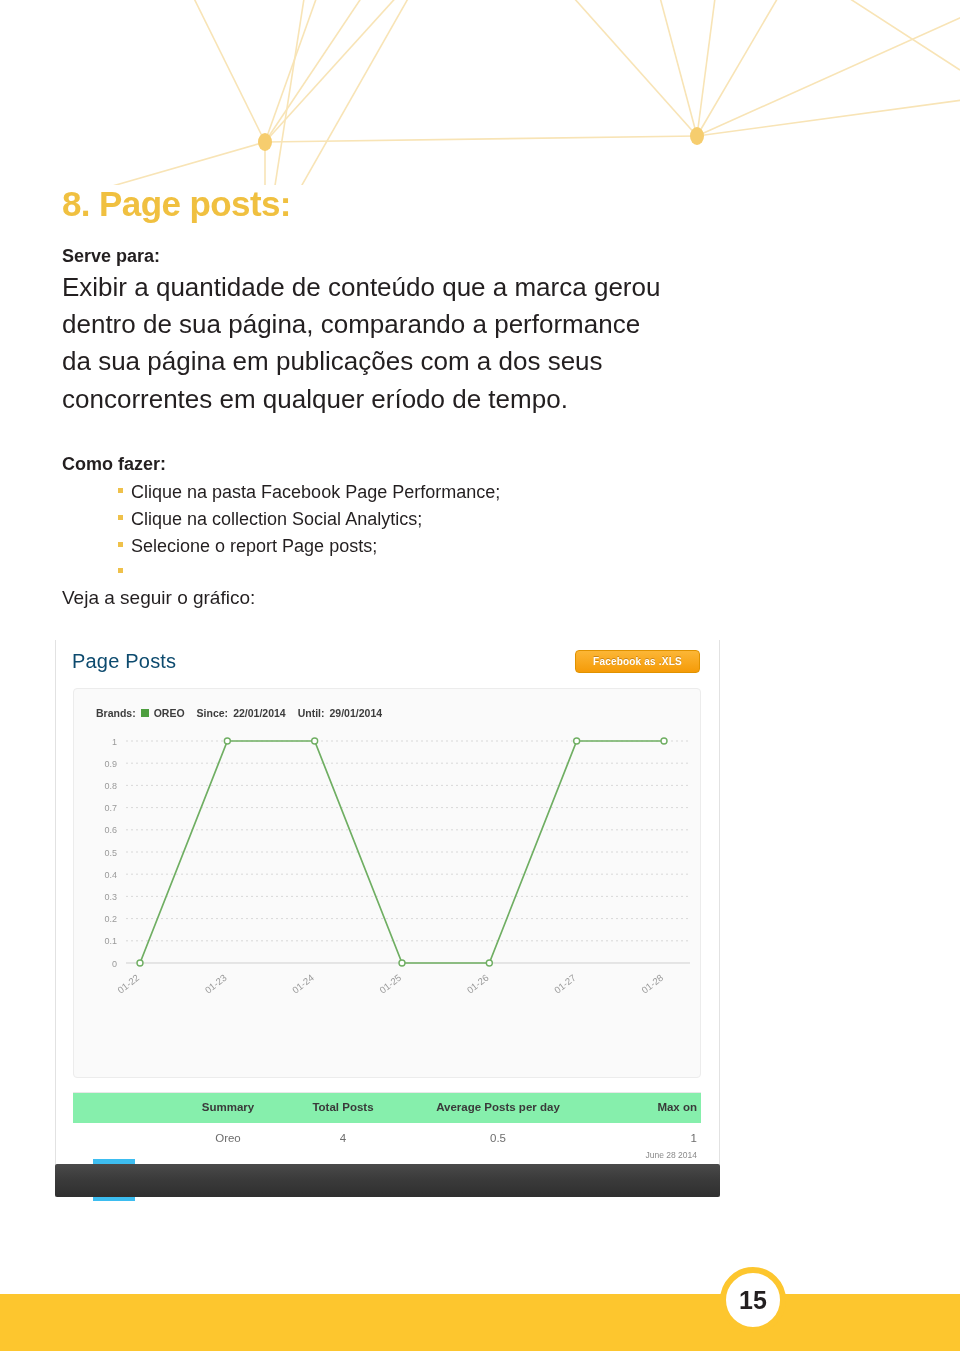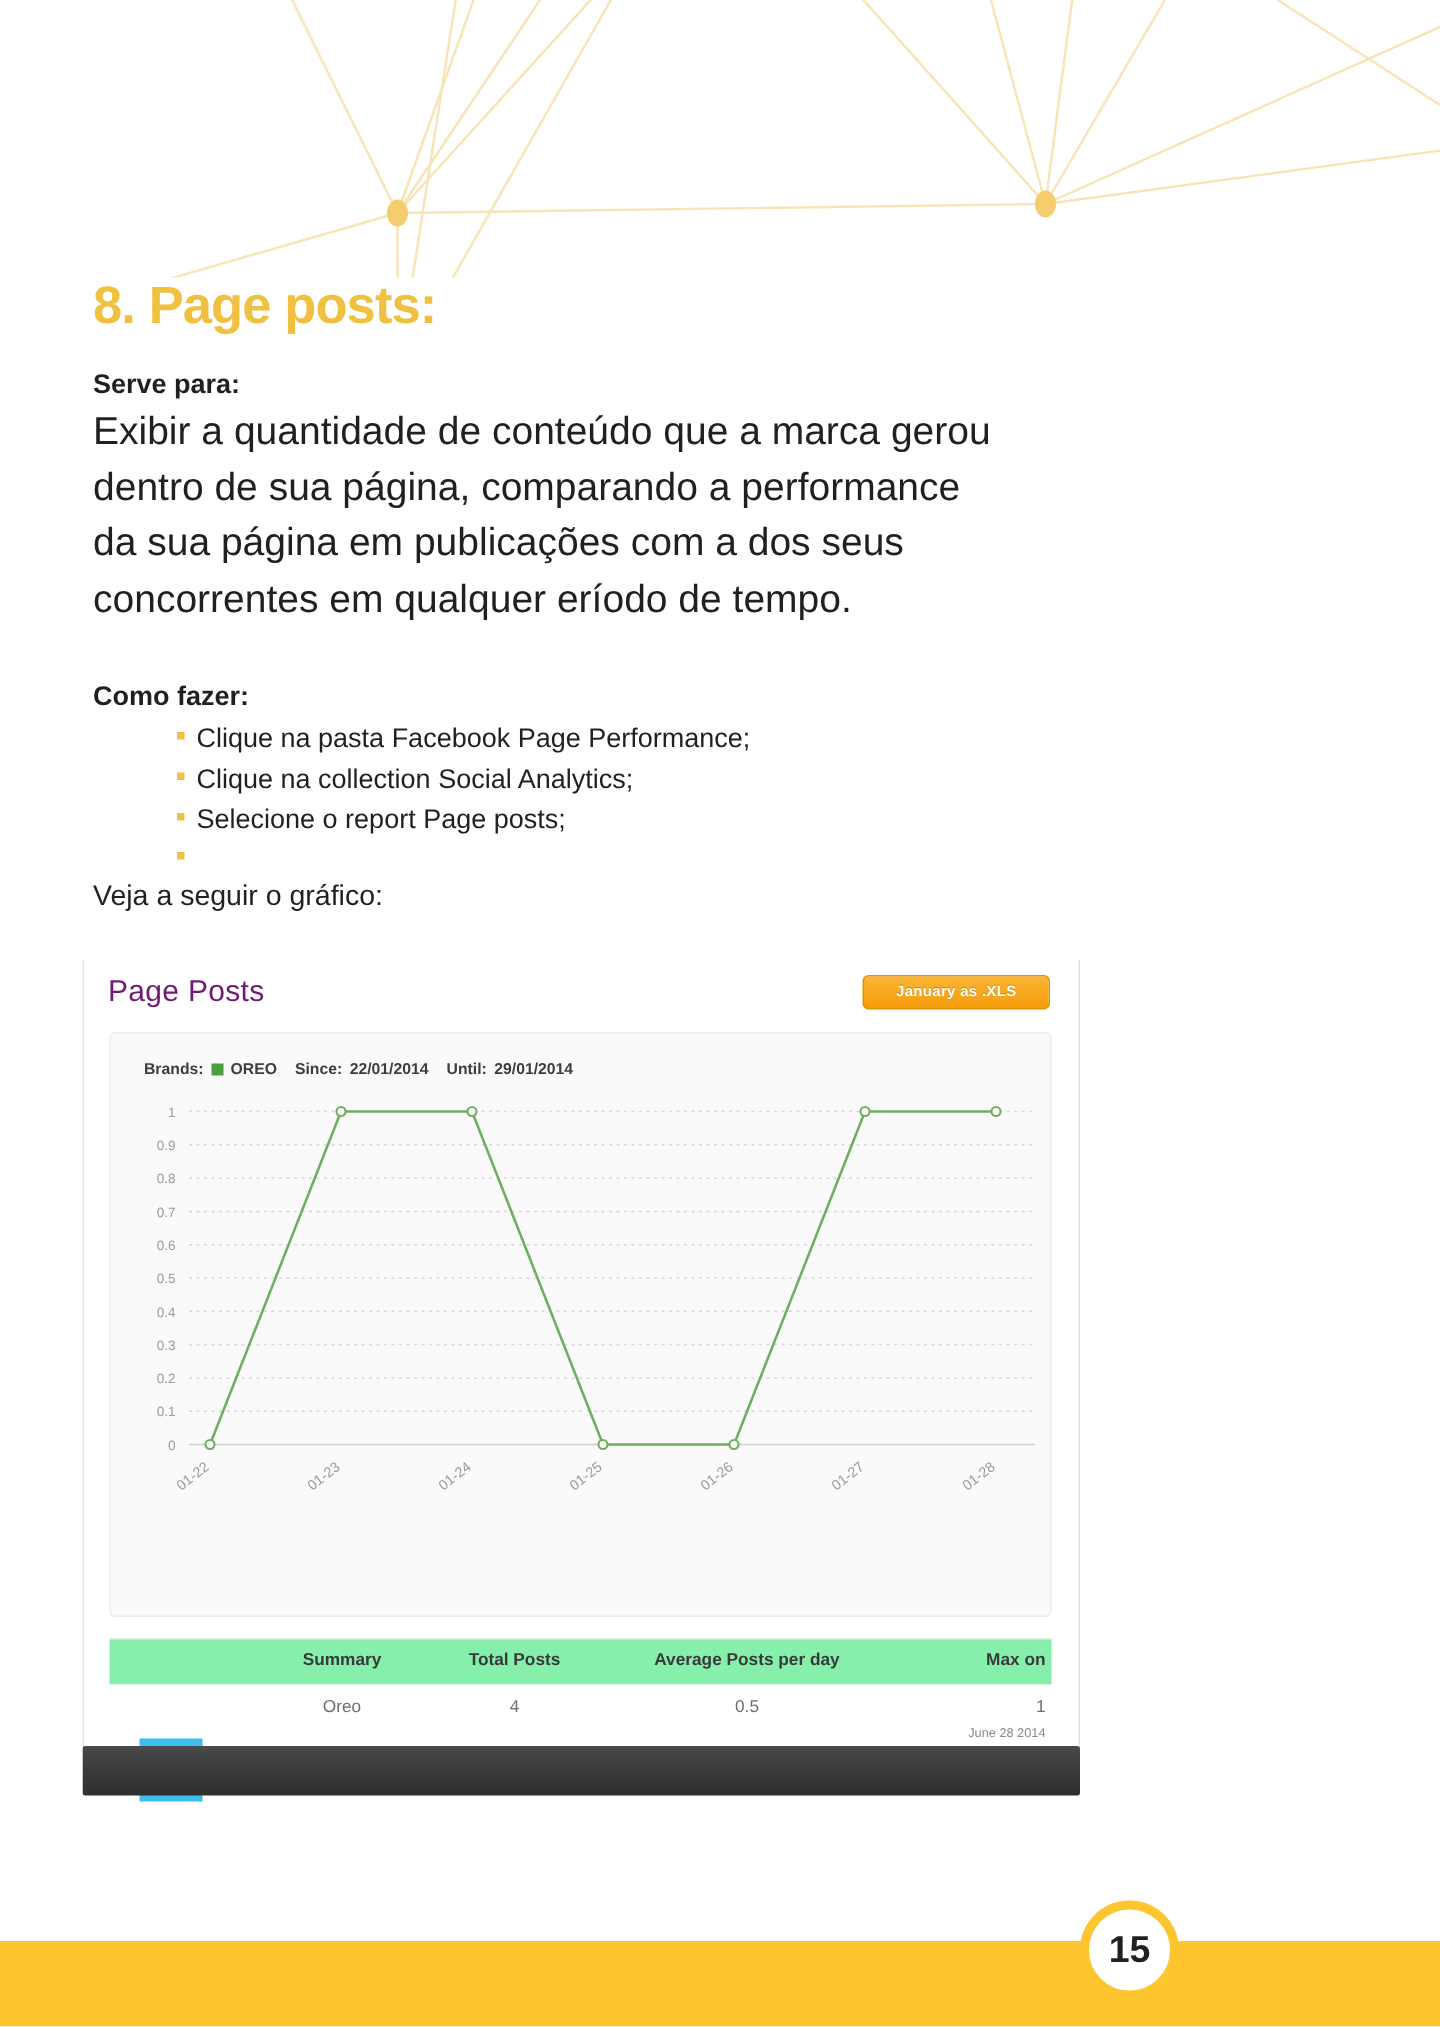--- a/index.html
+++ b/index.html
@@ -39,21 +39,21 @@
   .shot {
     position:absolute; left:55px; top:640px; width:665px; height:570px;
     background:#ffffff; overflow:hidden;
   }
   .shot-inner { position:relative; width:665px; height:570px; background:#fff; }
   .shot-edge-l { position:absolute; left:0; top:0; width:1px; height:557px; background:#e2e2e2; }
   .shot-edge-r { position:absolute; right:0; top:0; width:1px; height:557px; background:#e2e2e2; }
 
   .shot-title {
     position:absolute; left:17px; top:10px;
-    font-size:20px; color:#701a75; font-weight:400; letter-spacing:.2px;
+    font-size:20px; color:#0c4a6e; font-weight:400; letter-spacing:.2px;
   }
   .xls-btn {
     position:absolute; right:20px; top:10px; width:125px; height:23px;
     border-radius:4px; border:1px solid #e09200;
     background:linear-gradient(to bottom,#fcb636 0%,#f59b08 100%);
     color:#fff; font-size:10px; font-weight:bold; letter-spacing:.2px;
     display:flex; align-items:center; justify-content:center;
     text-shadow:0 -1px 0 rgba(140,80,0,.45);
   }
 
@@ -188,21 +188,21 @@
   </div>
 
   <div class="shot">
     <div class="shot-inner">
       <div class="shot-edge-l"></div>
       <div class="shot-edge-r"></div>
 
       <div class="shot-title">Page Posts</div>
 
       <div class="xls-btn">
-        <span>January as .XLS</span>
+        <span>Facebook as .XLS</span>
       </div>
 
       <div class="chart-card">
 
         <div class="brands-line">
           <span>Brands:</span>
           <span class="swatch"></span>
           <span>OREO</span>
           <span class="seg">Since:</span>
           <span>22/01/2014</span>

